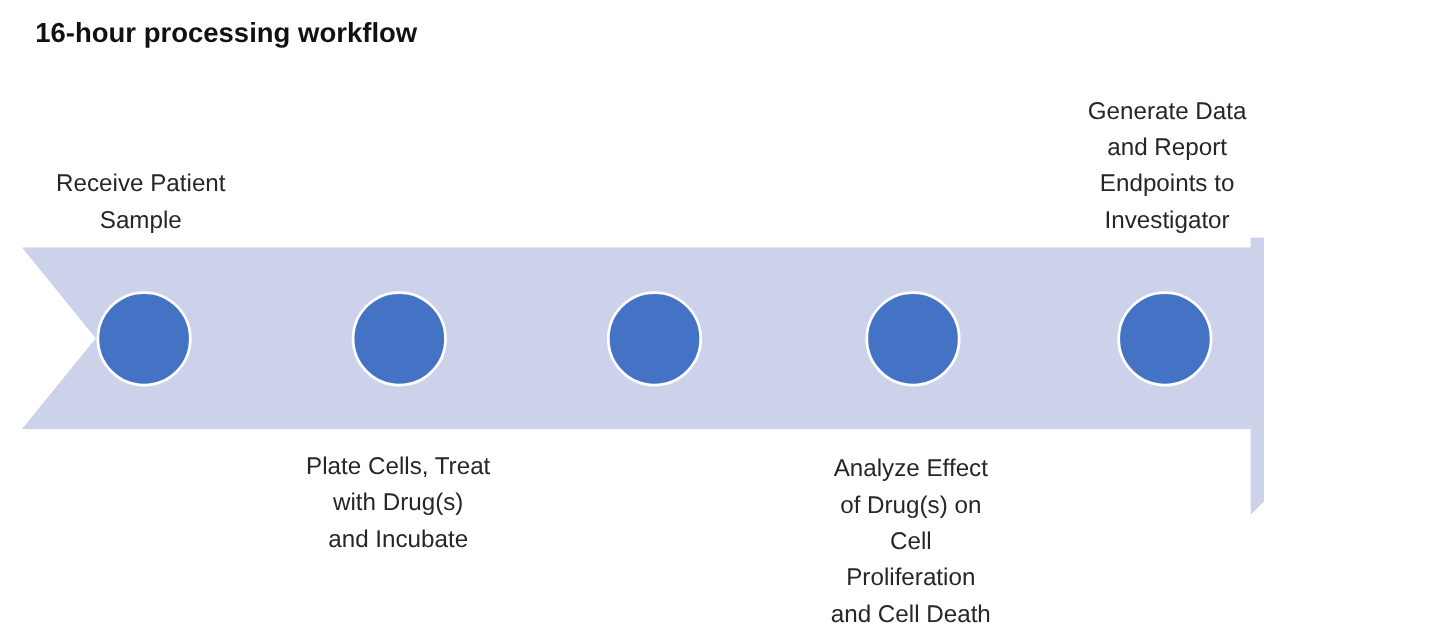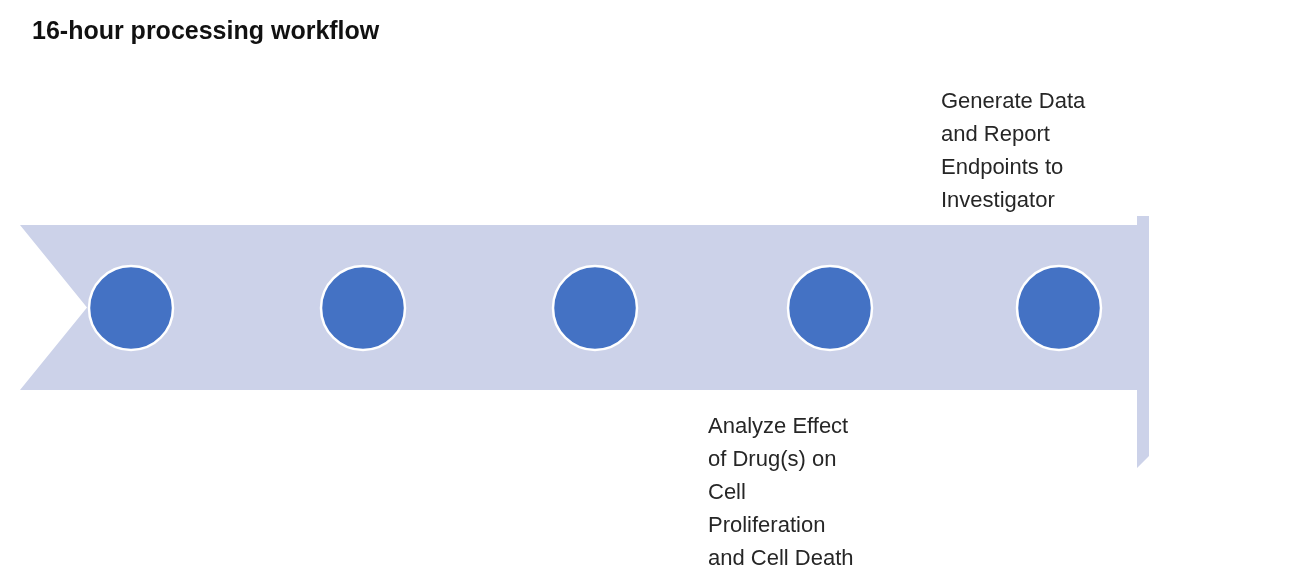--- a/index.html
+++ b/index.html
@@ -32,21 +32,21 @@
     top: 16px;
     font-size: 25px;
     font-weight: bold;
     color: #111111;
     letter-spacing: 0px;
     white-space: nowrap;
   }
   .step-label {
     position: absolute;
     width: 240px;
-    text-align: left;
+    text-align: center;
     font-size: 22px;
     line-height: 33px;
     color: #262626;
     white-space: pre-line;
   }
   
   .label-1 { left:   8px; top: 150px; }
   .label-2 { left: 242px; top: 407px; }
   .label-3 { left: 475px; top: 117px; }
   .label-4 { left: 708px; top: 409px; }
@@ -61,21 +61,26 @@
     <polygon points="20,225 1137,225 1137,147 1298,308 1137,468 1137,390 20,390 87,307.5" fill="#CCD2E9"></polygon>
     <circle cx="131" cy="308" r="42" fill="#4472C4"></circle>
     <circle cx="363" cy="308" r="42" fill="#4472C4"></circle>
     <circle cx="595" cy="308" r="42" fill="#4472C4"></circle>
     <circle cx="830" cy="308" r="42" fill="#4472C4"></circle>
     <circle cx="1059" cy="308" r="42" fill="#4472C4"></circle>
   </svg>
 
   <div class="page-title">16-hour processing workflow</div>
 
+  <div class="step-label label-1">Receive Patient
+Sample</div>
 
+  <div class="step-label label-2">Plate Cells, Treat
+with Drug(s)
+and Incubate</div>
 
 
   <div class="step-label label-4">Analyze Effect
 of Drug(s) on
 Cell
 Proliferation
 and Cell Death</div>
 
   <div class="step-label label-5">Generate Data
 and Report

